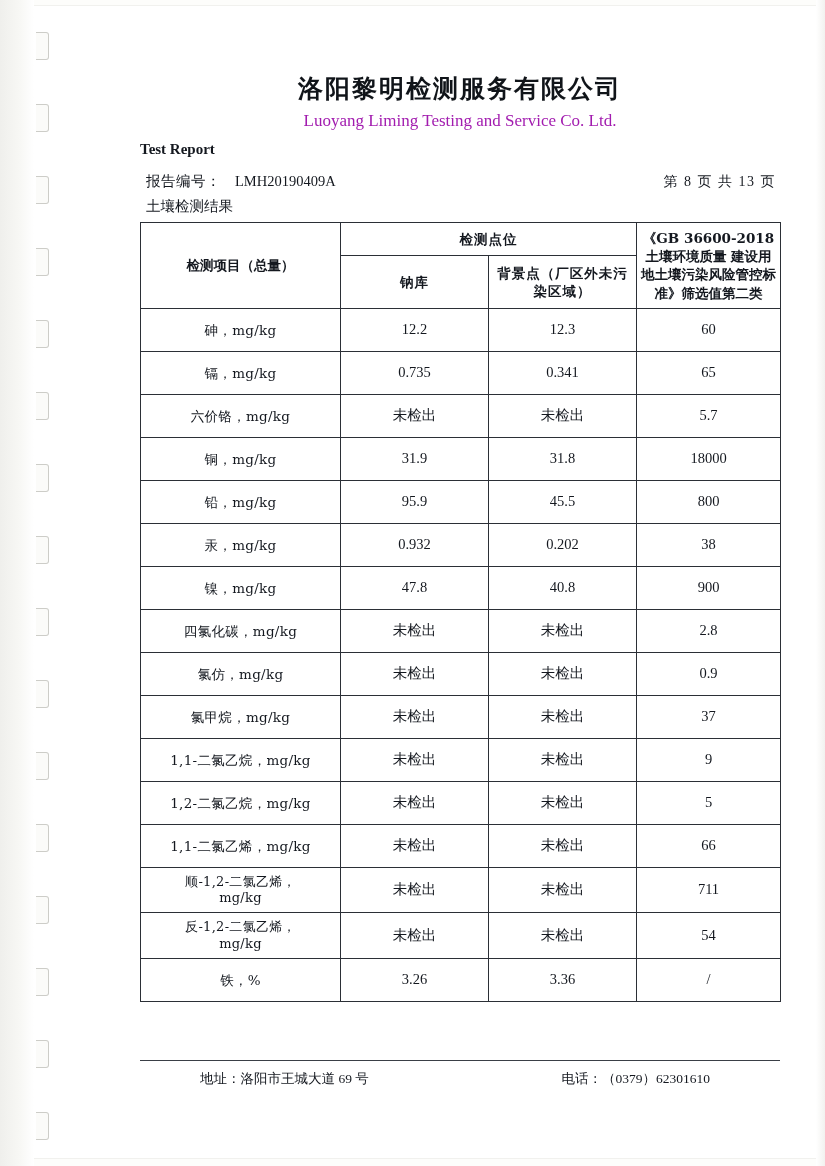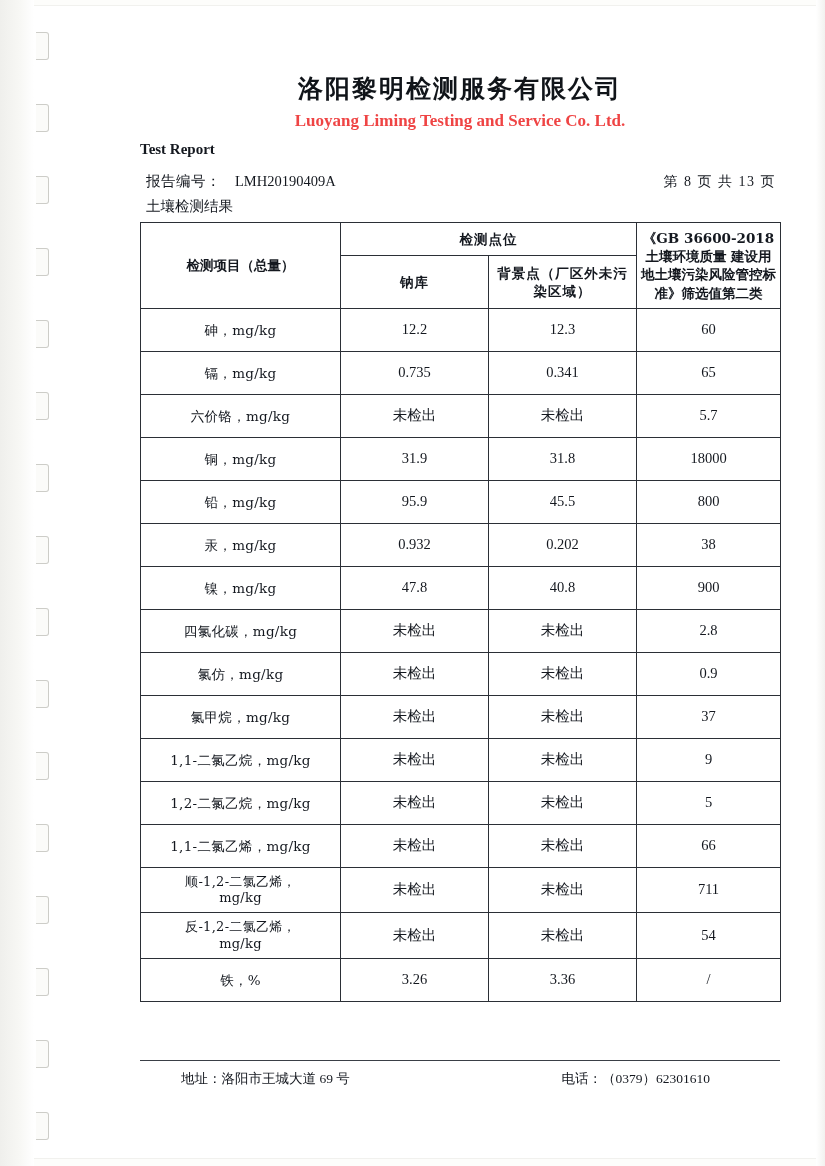--- a/index.html
+++ b/index.html
@@ -74,22 +74,22 @@
     font-size: 25px;
     font-weight: 700;
     letter-spacing: 2px;
     color: #101419;
     margin: 0 0 6px 0;
   }
   .title-en {
     text-align: center;
     font-family: "Liberation Serif", serif;
     font-size: 17px;
-    font-weight: 700;
-    color: #ef4444;
+    font-weight: 400;
+    color: #a21caf;
     margin: 0 0 10px 0;
   }
   .report-cn {
     text-align: center;
     font-family: "DejaVu Serif", serif;
     font-size: 22px;
     font-weight: 700;
     letter-spacing: 8px;
     margin: 0 0 3px 0;
   }
@@ -186,21 +186,21 @@
     border-top: 1.2px solid #3a3f46;
     padding-top: 9px;
     display: flex;
     justify-content: space-between;
     font-family: "DejaVu Serif", serif;
     font-size: 13.5px;
   }
   .footer .seg span.val {
     font-family: "Liberation Serif", serif;
   }
-  .footer .left { margin-left: 41px; }
+  .footer .left { margin-left: 60px; }
   .footer .right { margin-right: 70px; }
 </style>
 </head>
 <body>
 
 <div class="page">
   <div class="paper"></div>
   <div class="scan-edge"></div>
   <div class="right-shade"></div>
 

